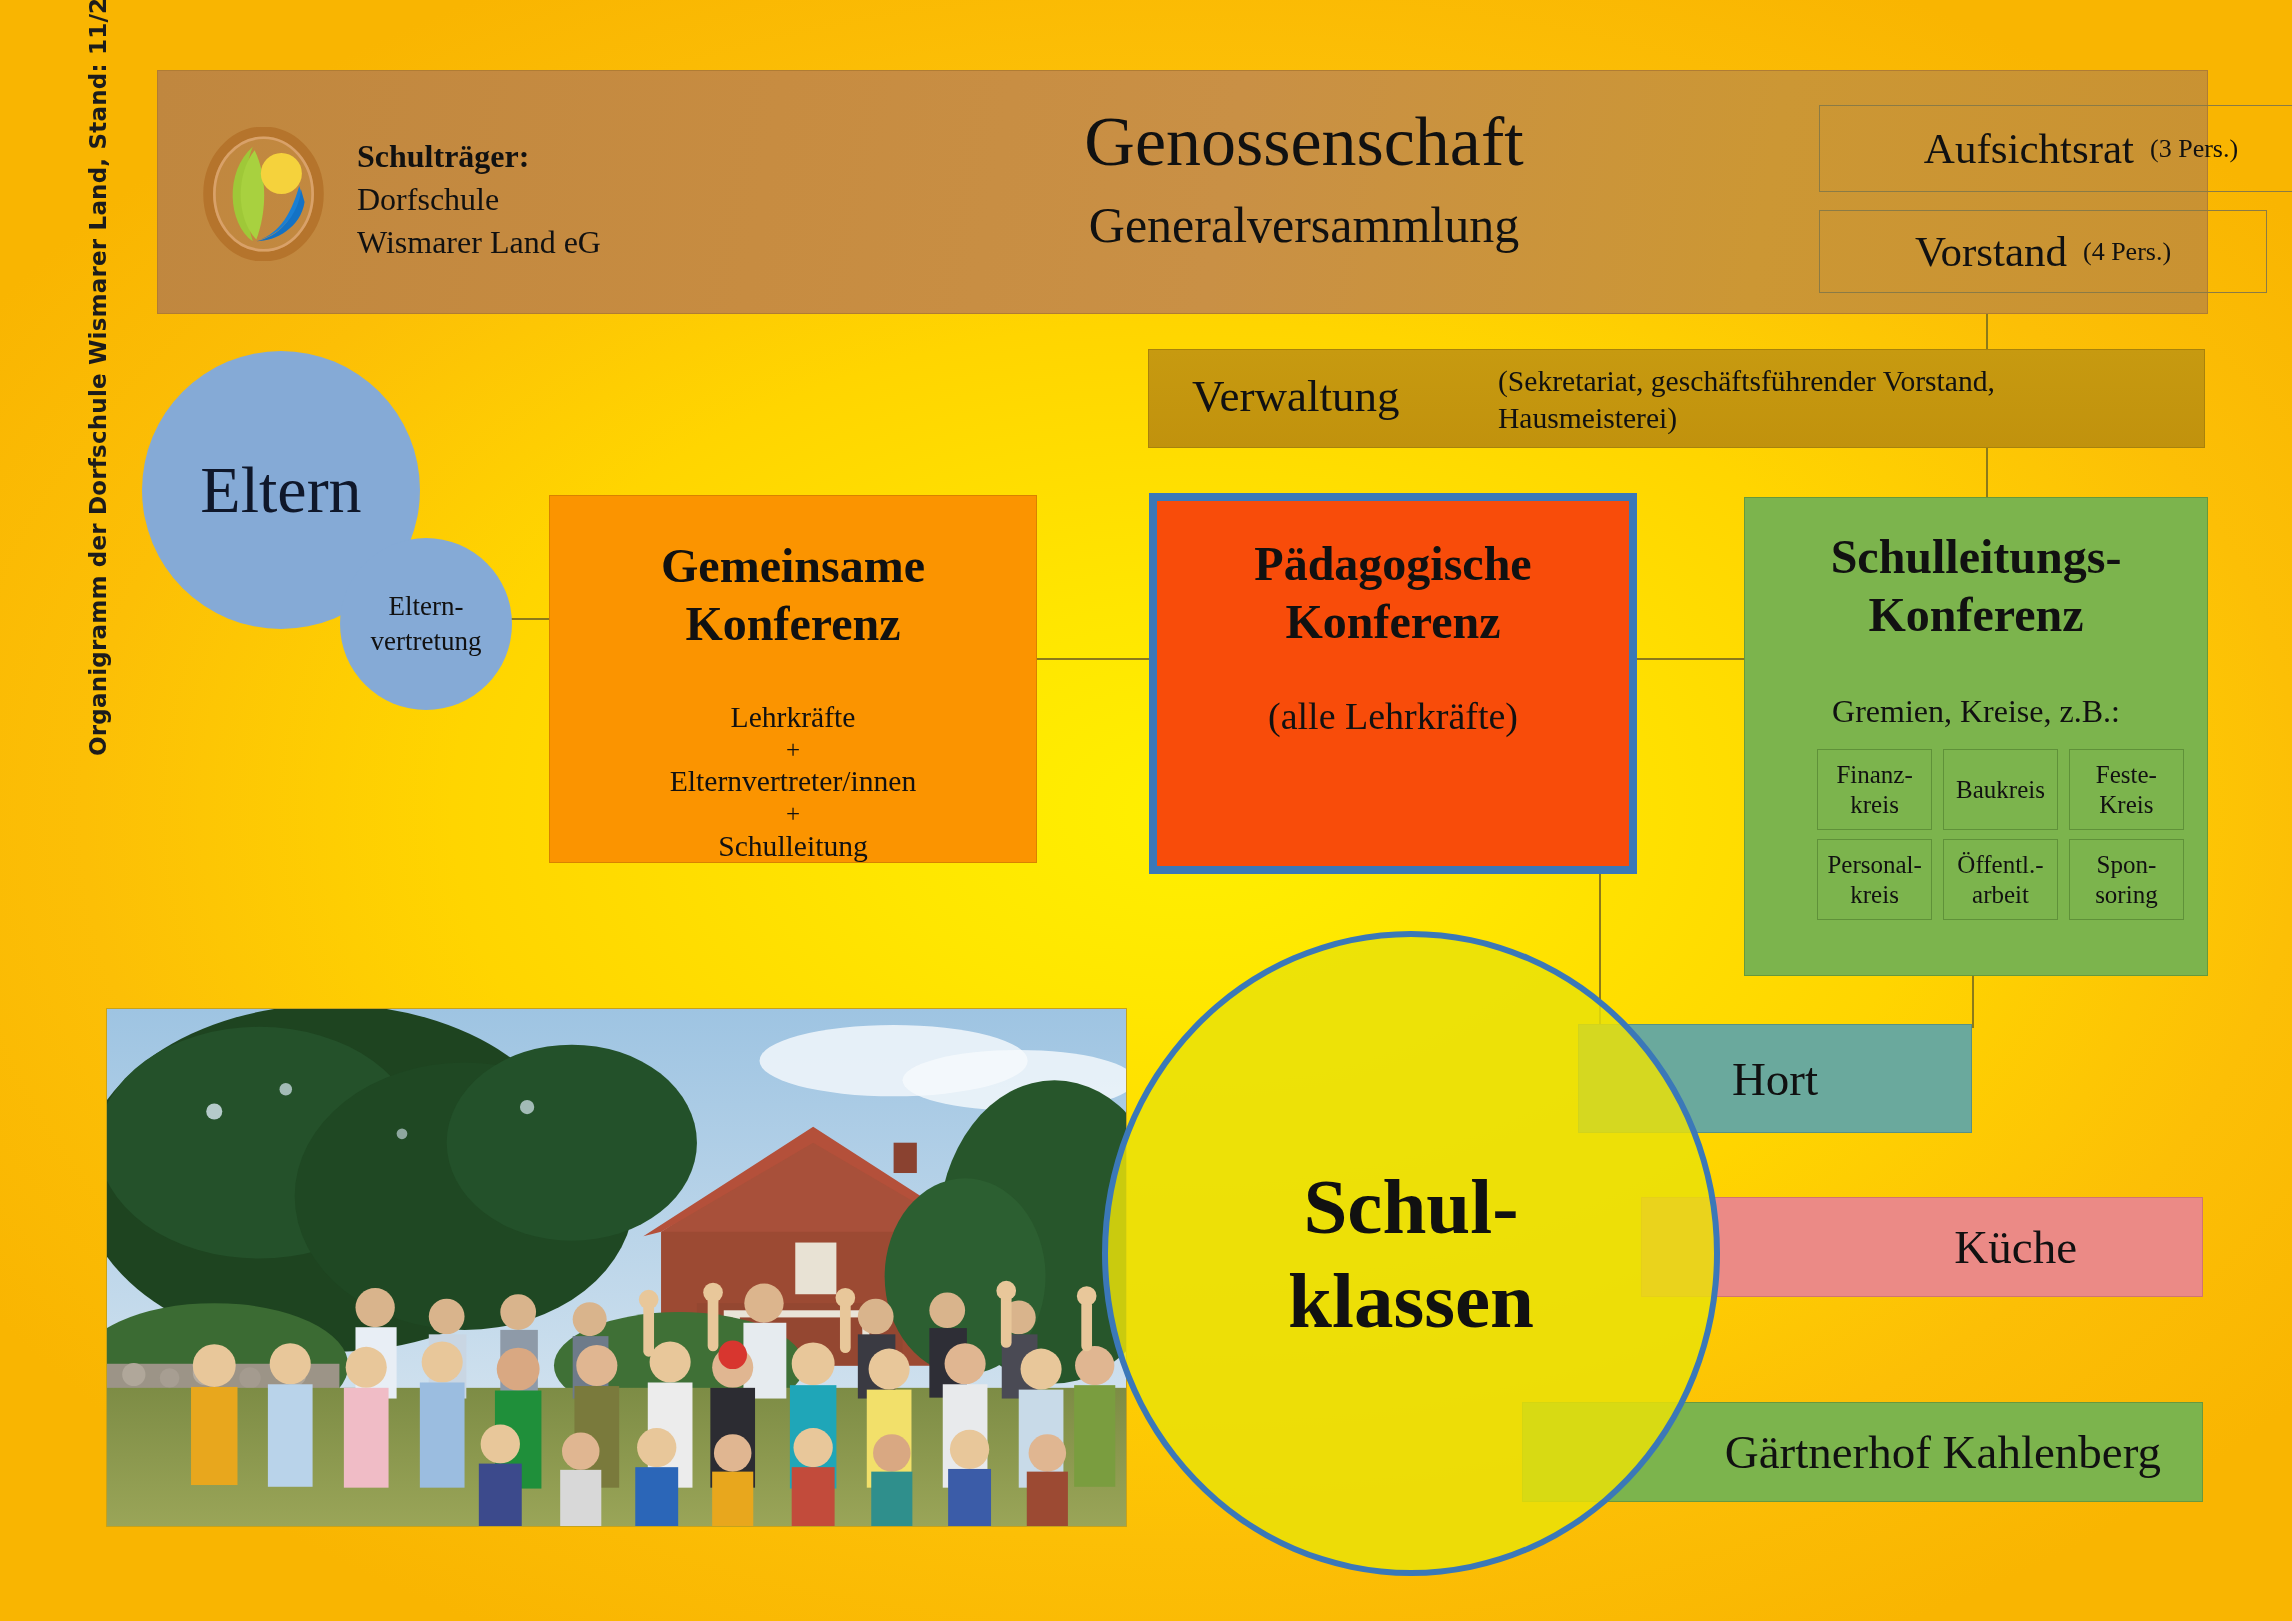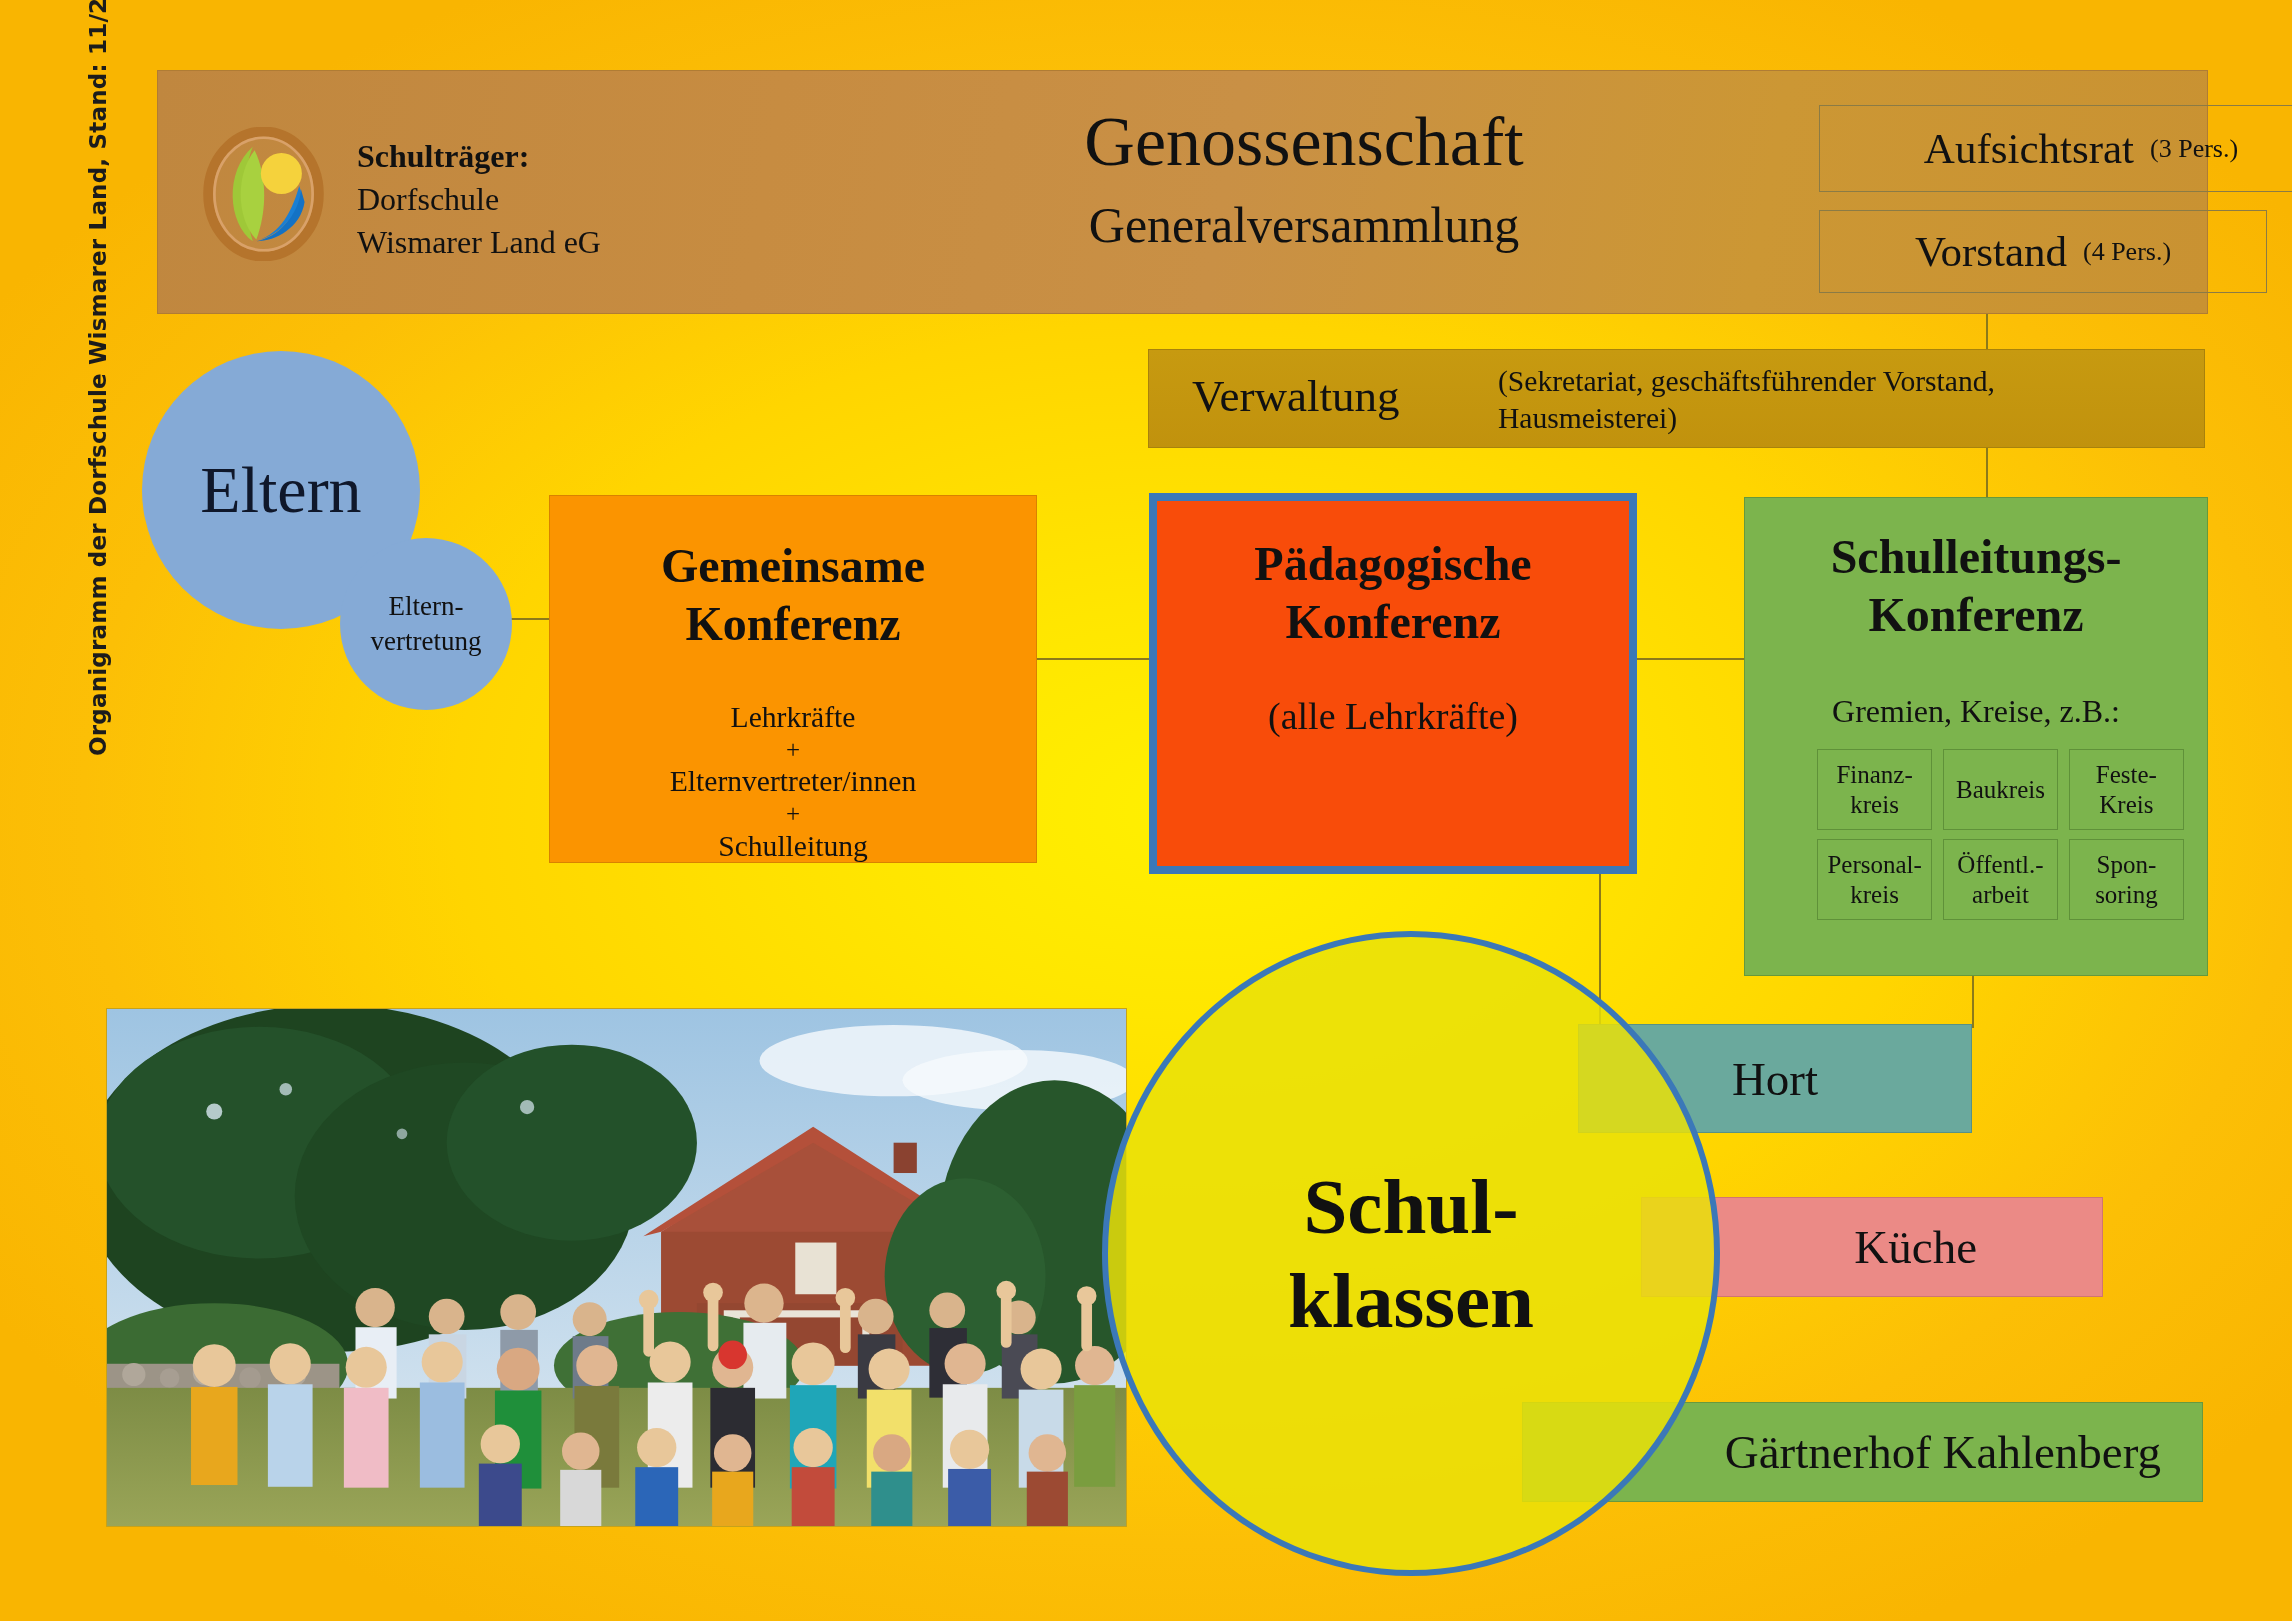--- a/index.html
+++ b/index.html
@@ -203,21 +203,21 @@
   }
 
   
   #hort-box {
     position: absolute; left: 1578px; top: 1024px; width: 394px; height: 109px;
     background: #6aa99d; border: 0.9px solid #589186;
     display: flex; align-items: center; justify-content: center;
     font-size: 47px; color: #111; z-index: 4;
   }
   #kueche-box {
-    position: absolute; left: 1641px; top: 1197px; width: 462px; height: 100px;
+    position: absolute; left: 1641px; top: 1197px; width: 562px; height: 100px;
     background: #eb8a86; border: 0.9px solid #d07571;
     display: flex; align-items: center; justify-content: flex-end;
     padding-right: 125px;
     font-size: 47px; color: #111; z-index: 4;
   }
   #gaertnerhof-box {
     position: absolute; left: 1522px; top: 1402px; width: 681px; height: 100px;
     background: #7cb44d; border: 0.9px solid #68993f;
     display: flex; align-items: center; justify-content: flex-end;
     padding-right: 41px;

